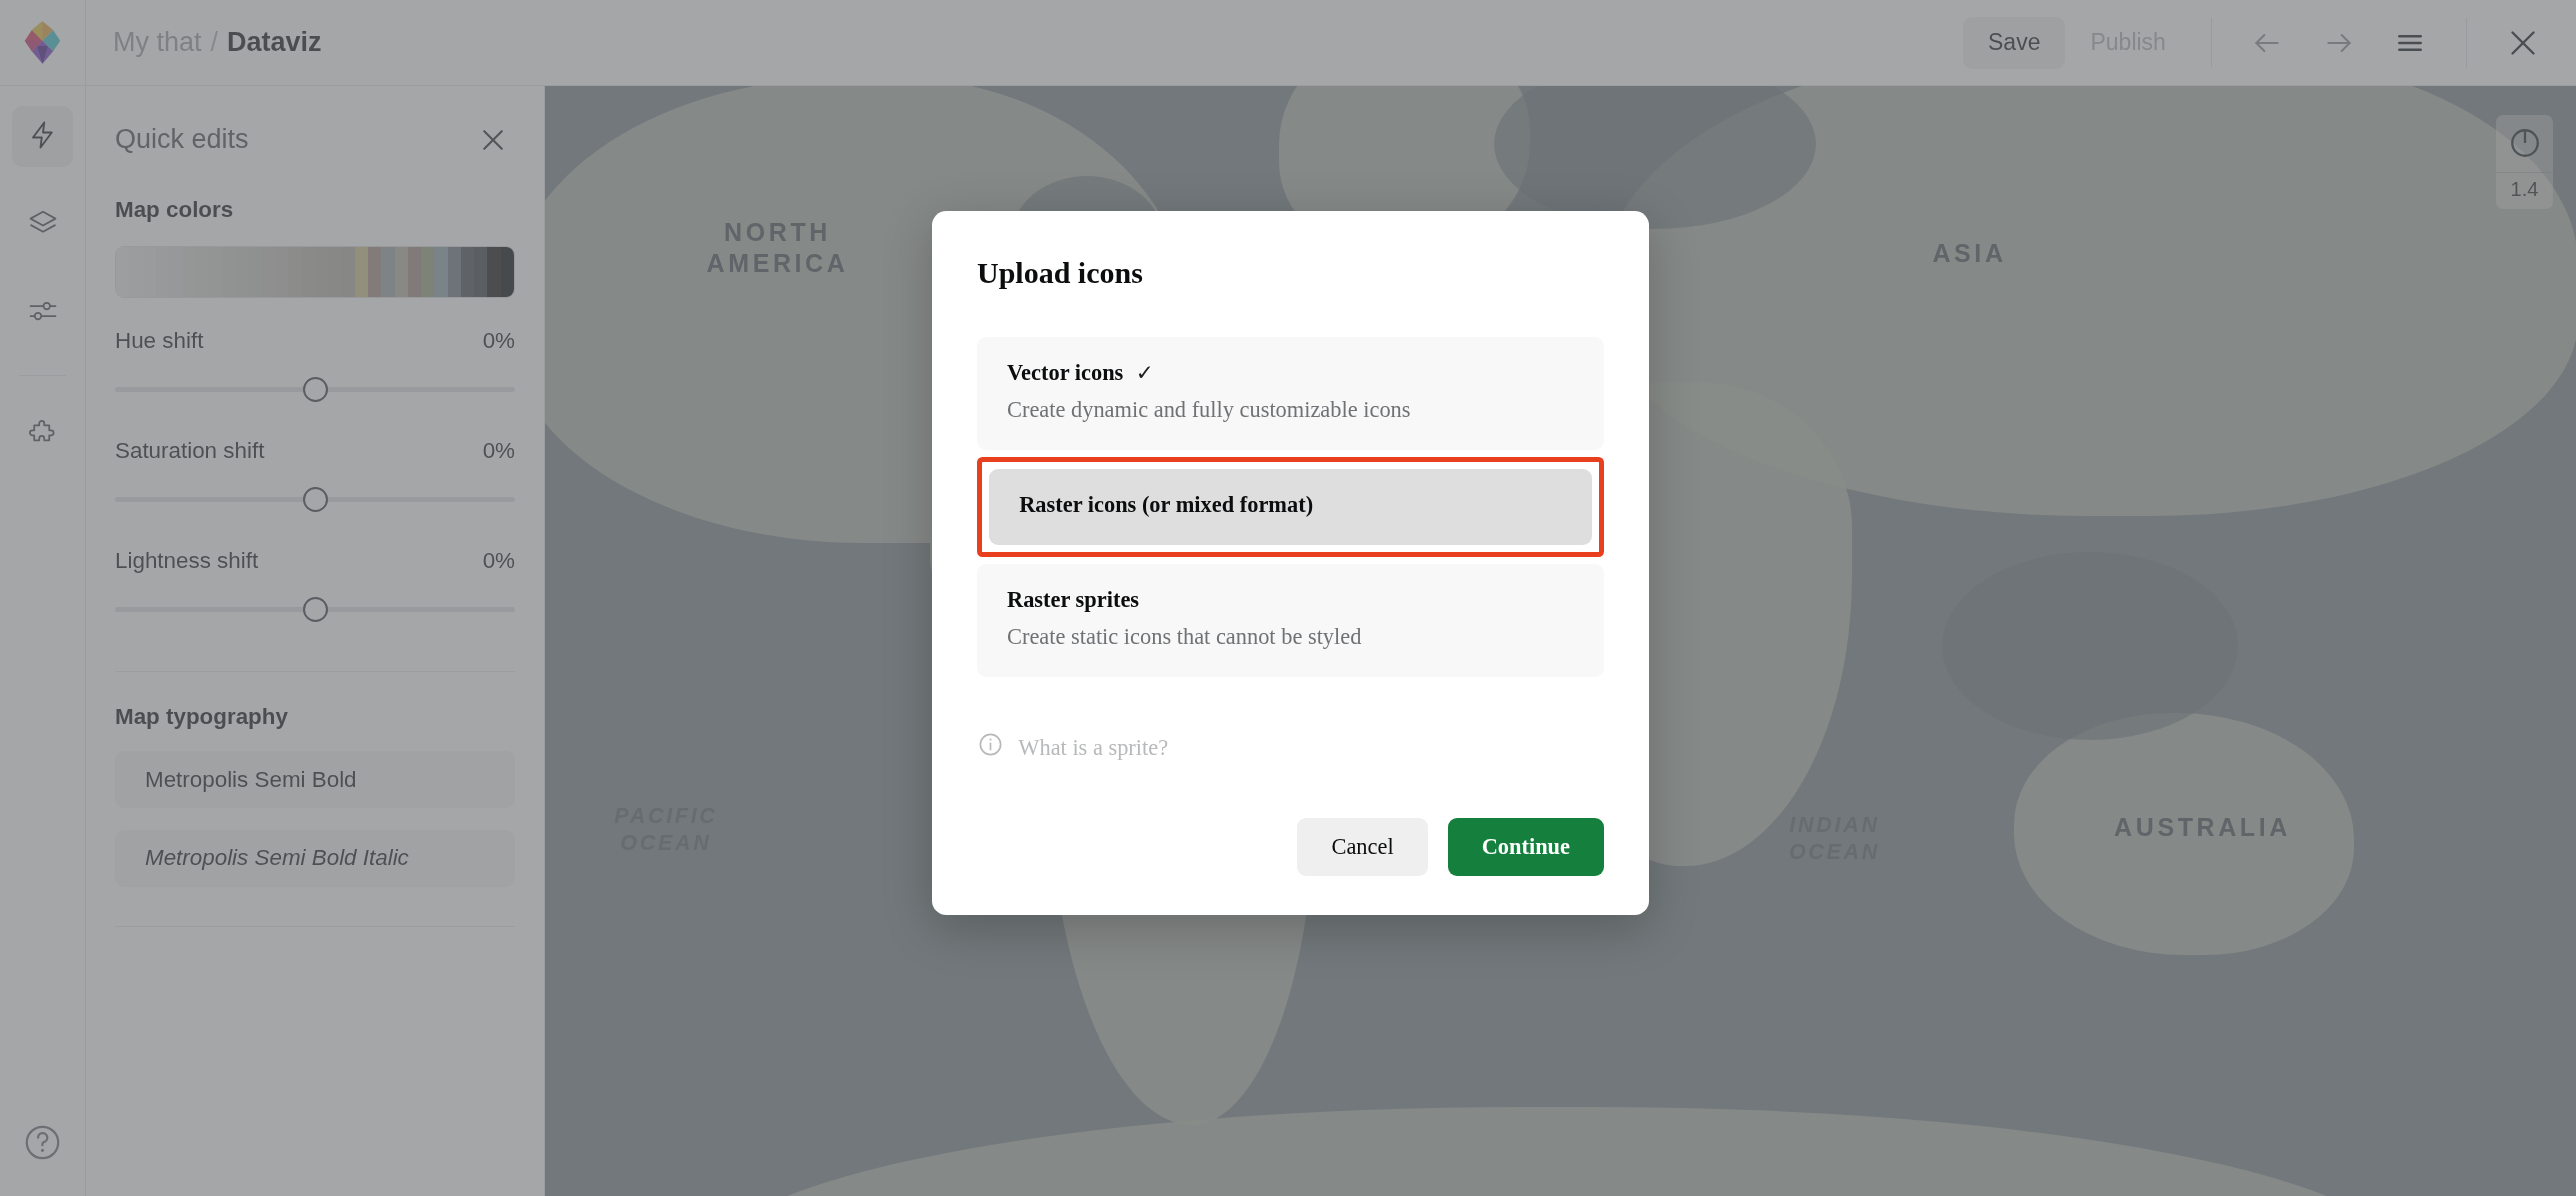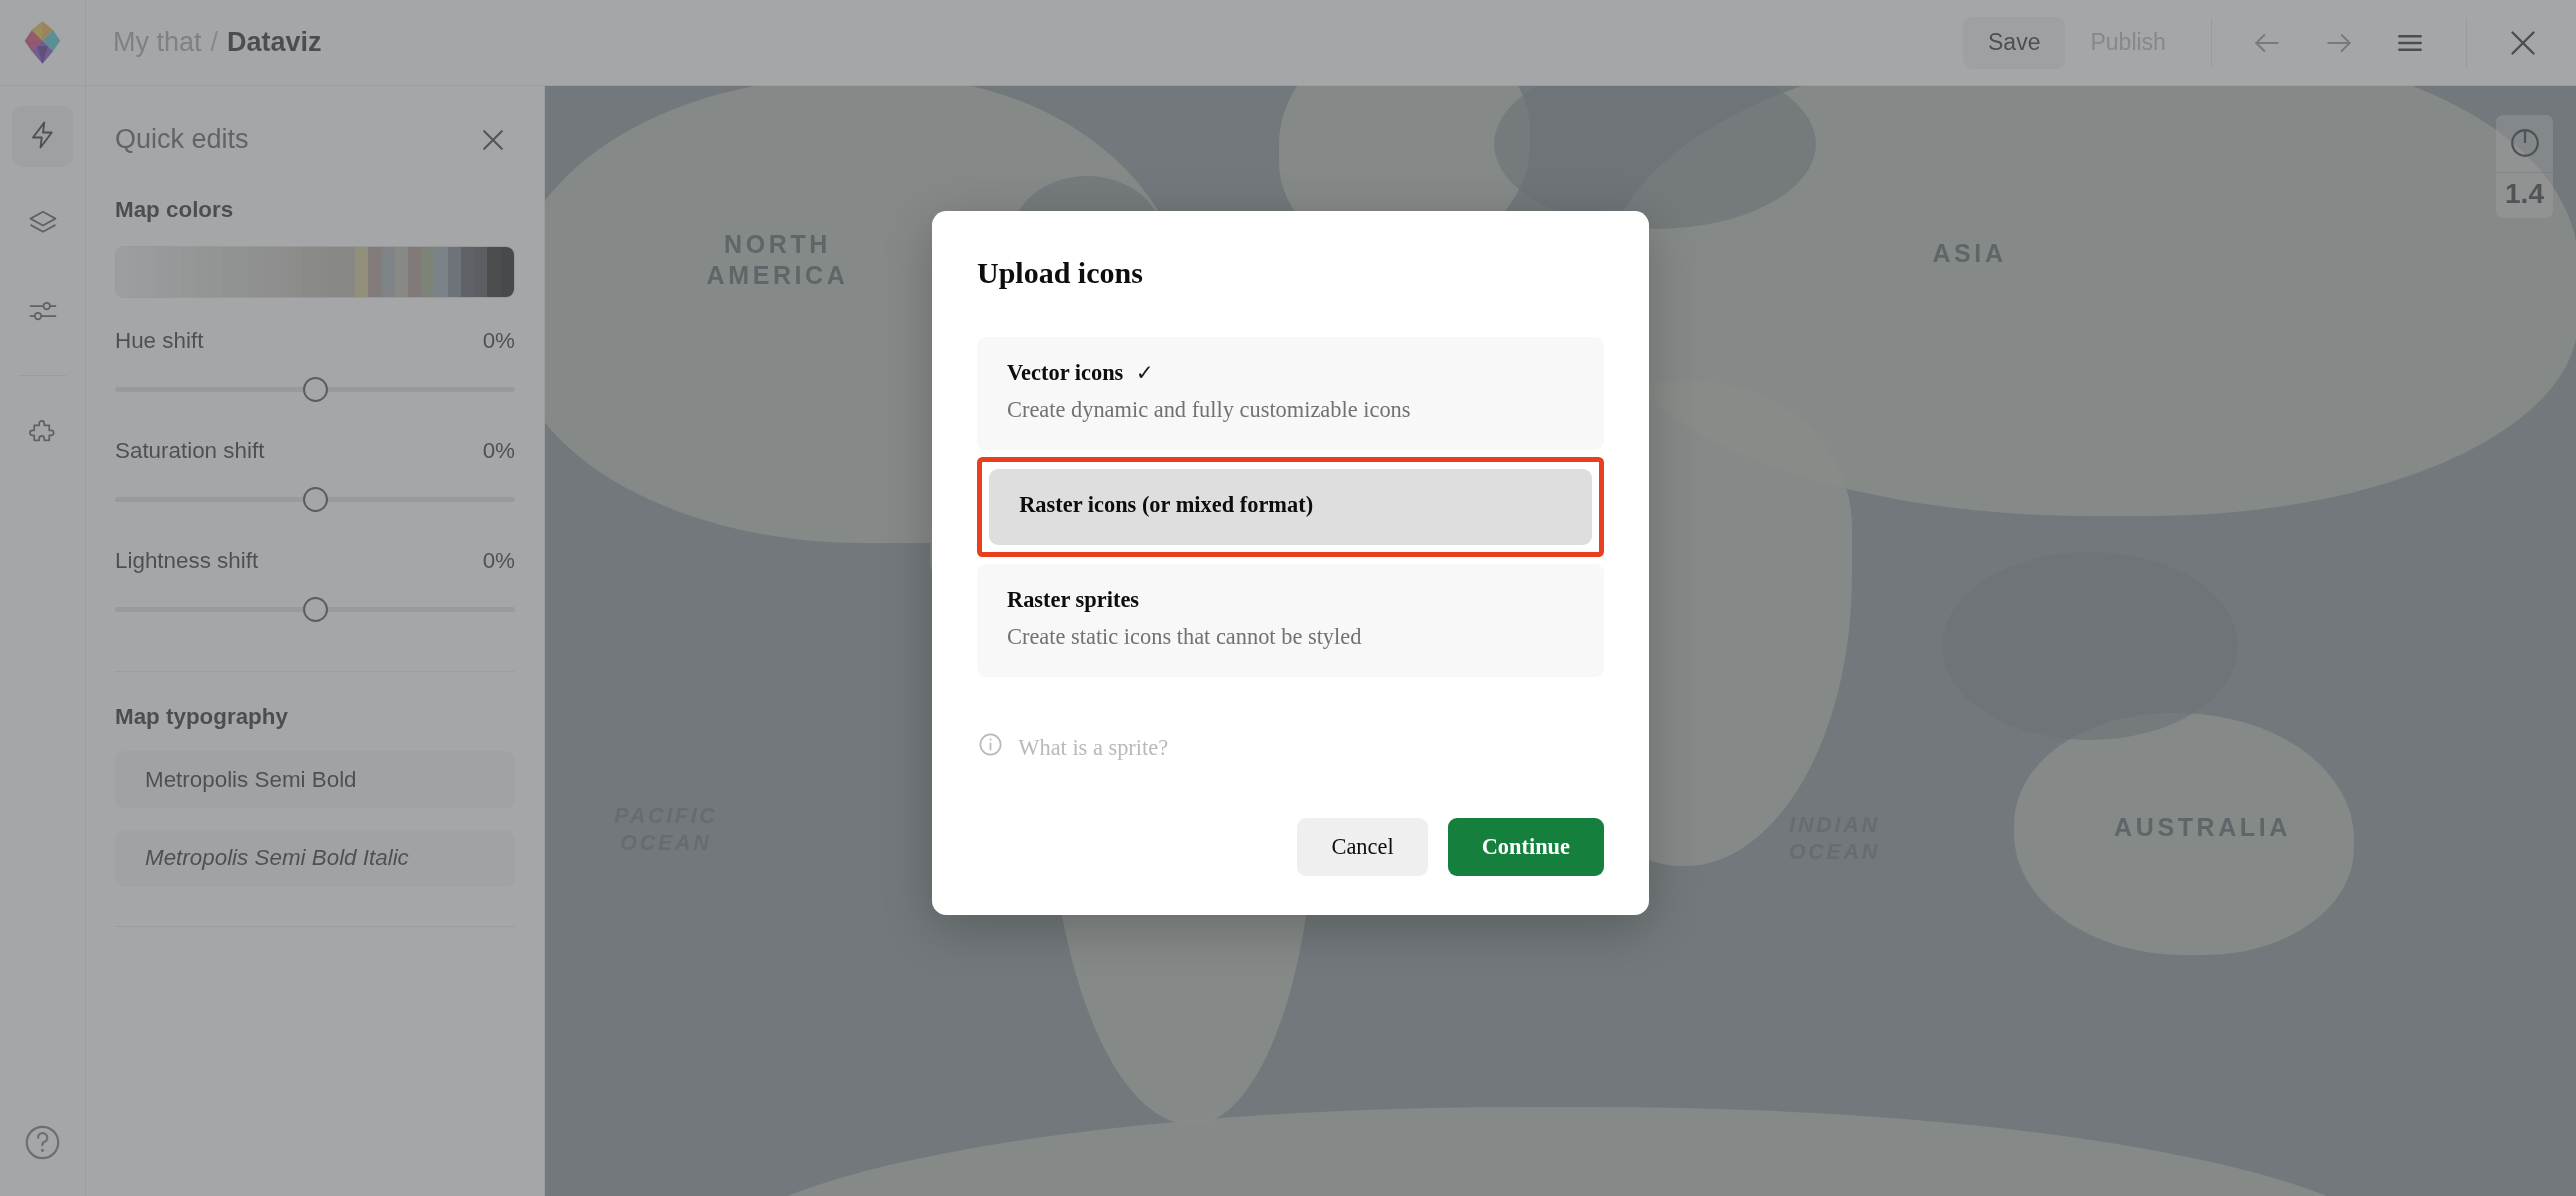--- a/index.html
+++ b/index.html
@@ -48,24 +48,23 @@
     background: rgba(255,255,255,.35);
     border-radius: 7.2px;
     display: flex; flex-direction: column; align-items: center;
     overflow: hidden;
   }
   #zoom-widget .dial { padding: 10.7px 0 9px; }
   #zoom-widget .level {
     width: 100%;
     border-top: 0.9px solid rgba(120,130,135,.45);
     text-align: center;
-    font-size: 28px;
+    font-size: 20px;
     color: #22282b;
     padding: 5.4px 0 8px;
-    font-weight: bold;
   }
 
   
   #scrim {
     position: absolute; inset: 0;
     background: rgba(108,112,114,.62);
     z-index: 50;
   }
 
   
@@ -257,21 +256,21 @@
   <div class="landmass" style="left:1057px; top:-36px; width:976px; height:466px; border-radius:44% 38% 44% 50% / 50% 46% 42% 44%;"></div>
   <div class="landmass" style="left:985px; top:296px; width:322px; height:484px; border-radius:42% 48% 52% 46% / 34% 30% 60% 66%;"></div>
   <div class="landmass" style="left:1469px; top:627px; width:340px; height:242px; border-radius:46% 52% 44% 50%;"></div>
   <div class="landmass" style="left:161px; top:1021px; width:1702px; height:197px; border-radius:48% 48% 10% 10% / 80% 80% 10% 10%;"></div>
   <div class="landmass" style="left:734px; top:-54px; width:251px; height:224px; border-radius:50% 44% 50% 42%;"></div>
 
   <div class="sea-shelf" style="left:949px; top:-27px; width:322px; height:170px; border-radius:50%;"></div>
   <div class="sea-shelf" style="left:466px; top:90px; width:152px; height:125px; border-radius:50%;"></div>
   <div class="sea-shelf" style="left:1397px; top:466px; width:296px; height:188px; border-radius:50%;"></div>
 
-  <div class="map-label continent" style="left:107px; top:143px; width:251px;">NORTH
+  <div class="map-label continent" style="left:107px; top:131px; width:251px;">NORTH
 AMERICA</div>
   <div class="map-label continent" style="left:1335px; top:152px; width:179px;">ASIA</div>
   <div class="map-label continent" style="left:1514px; top:726px; width:287px;">AUSTRALIA</div>
   <div class="map-label ocean" style="left:1191px; top:726px; width:197px;">INDIAN
 OCEAN</div>
   <div class="map-label ocean" style="left:22.4px; top:717px; width:197px;">PACIFIC
 OCEAN</div>
 
   <div id="zoom-widget">
     <div class="dial">

